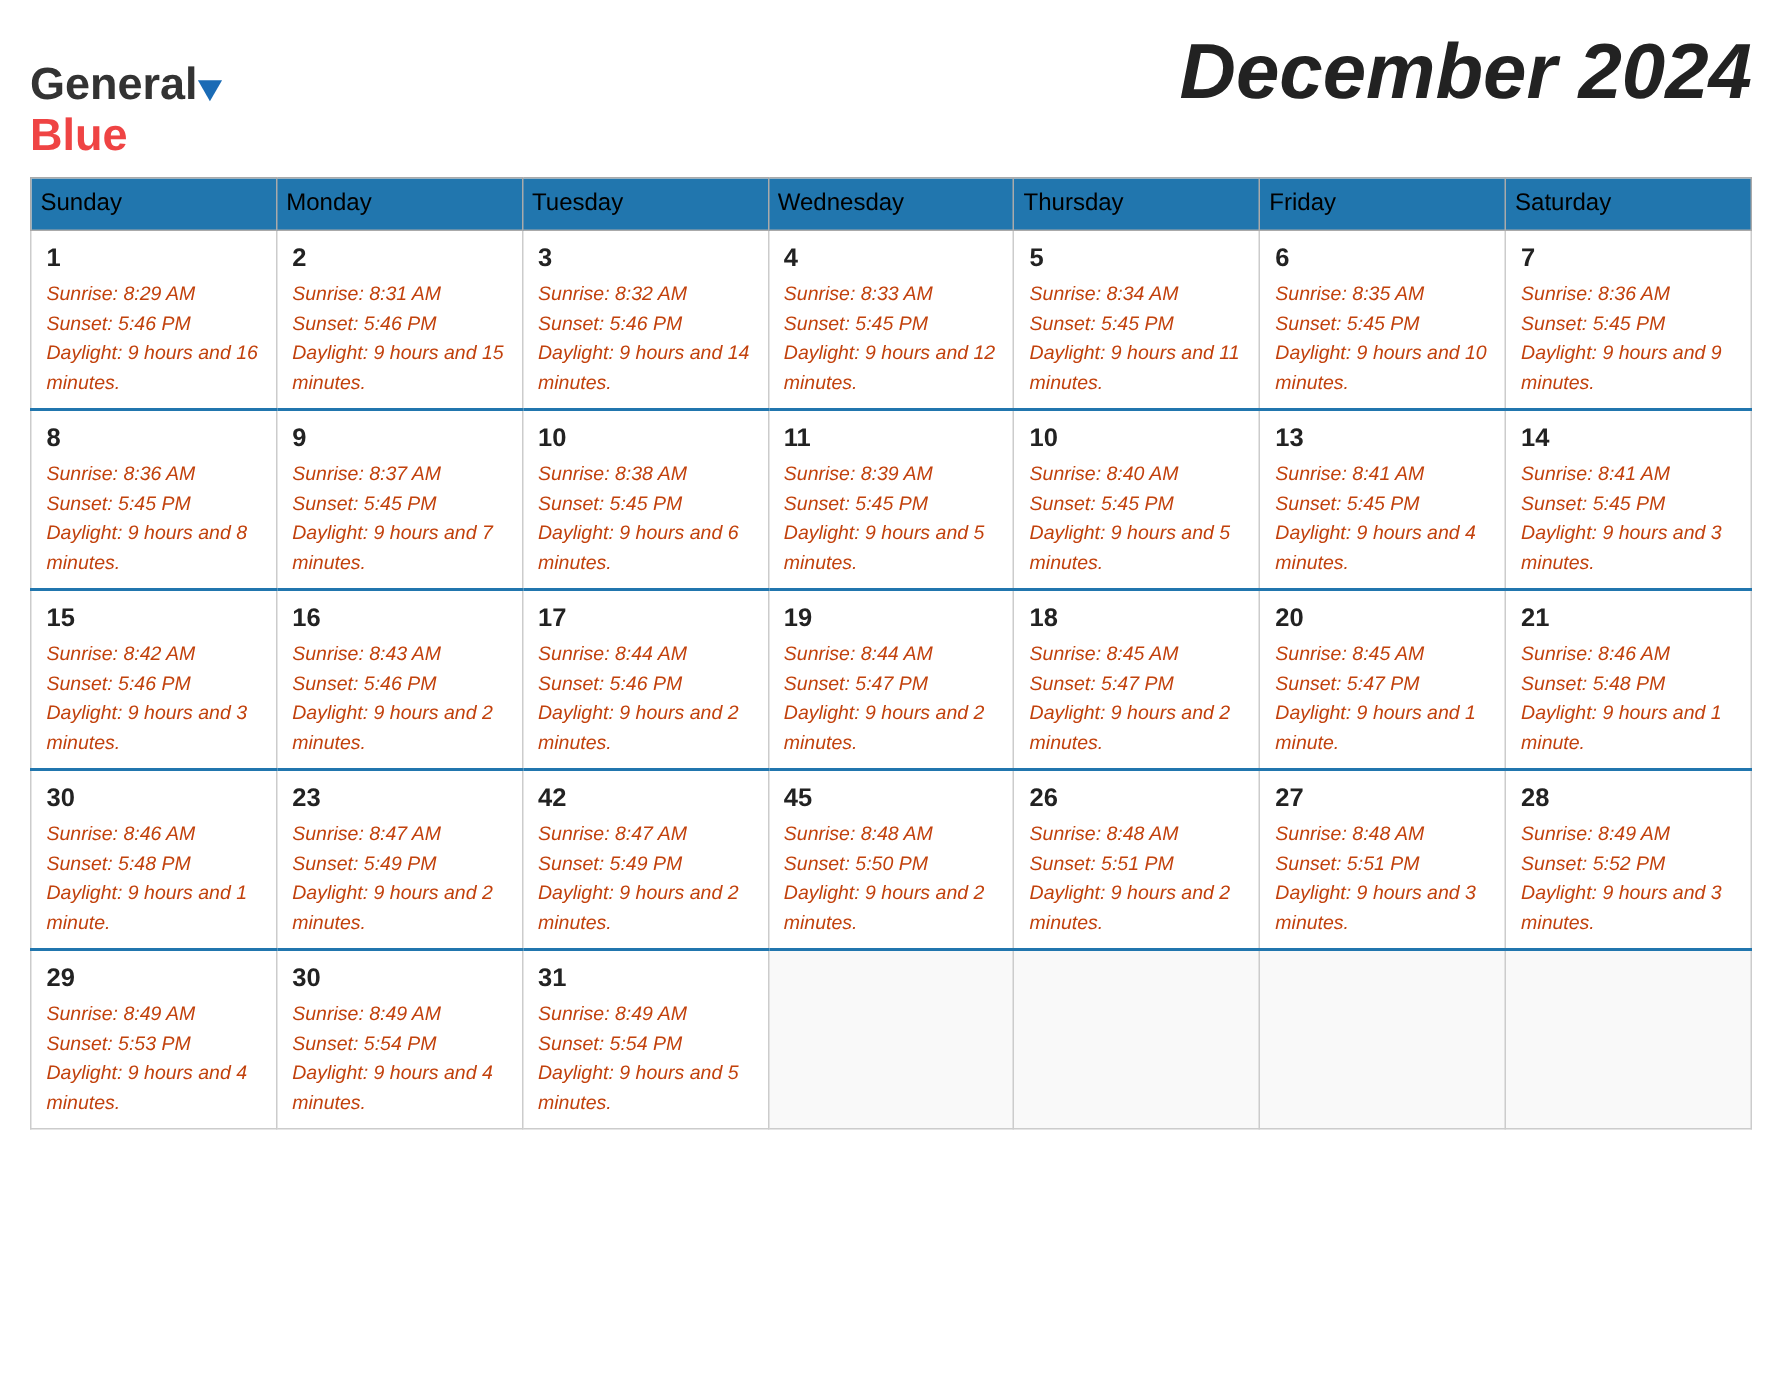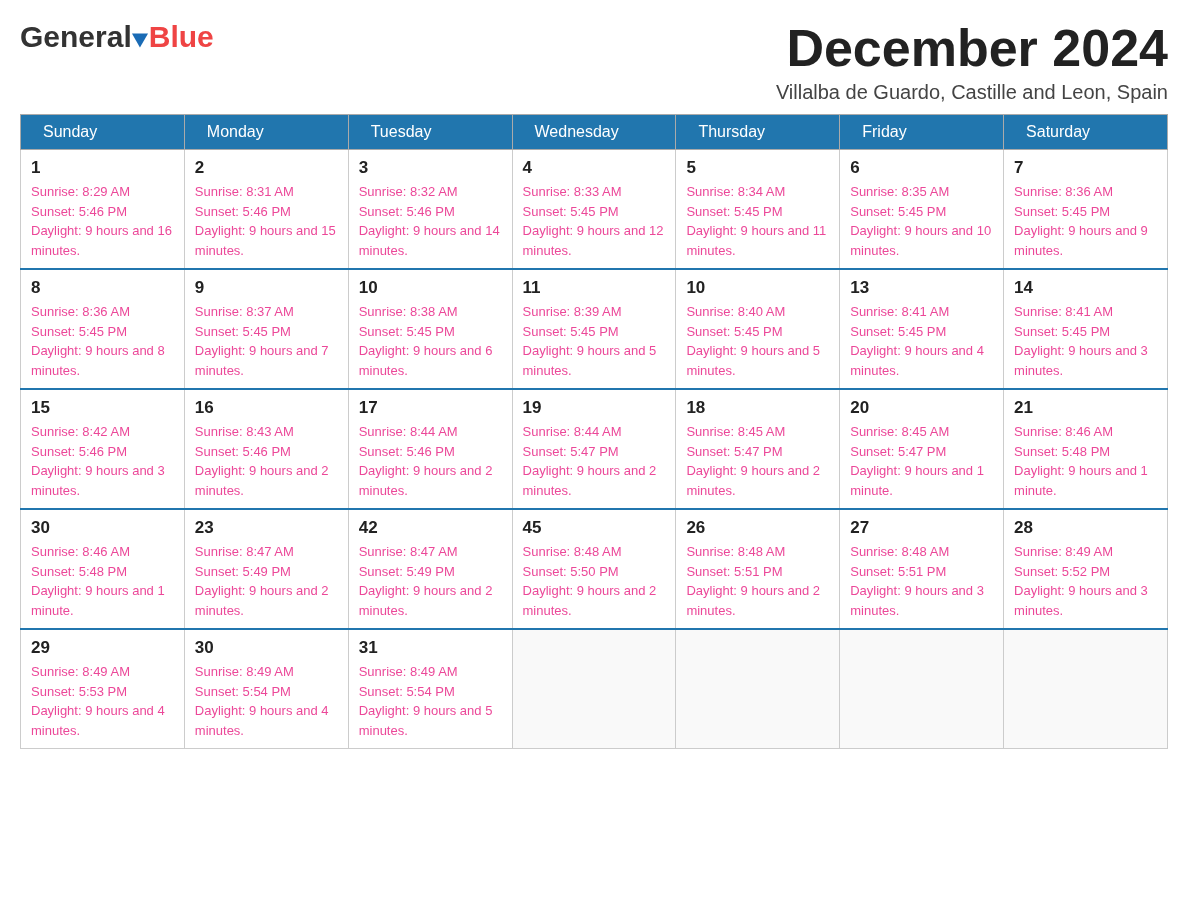--- a/index.html
+++ b/index.html
@@ -11,46 +11,48 @@
       min-height: 918px;
     }
     .header {
       display: flex;
       justify-content: space-between;
       align-items: flex-start;
       margin-bottom: 10px;
     }
     .logo {
       display: flex;
-      flex-direction: row;
+      flex-direction: column;
       align-items: flex-start;
+      margin-top: 20px;
     }
     .title-block {
       text-align: right;
+      font-style: italic;
     }
     .month-title {
       font-size: 52px;
       font-weight: bold;
       color: #222;
       line-height: 1.1;
     }
     .subtitle {
       font-size: 20px;
       color: #444;
       margin-top: 4px;
     }
     .calendar {
       width: 100%;
       border-collapse: collapse;
       margin-top: 10px;
     }
     .calendar th {
       background-color: #2176ae;
-      color: #ffffff;
-      padding: 8px 22px;
+      color: #000000;
+      padding: 8px 6px;
       font-size: 16px;
       font-weight: normal;
       text-align: left;
       border: 1px solid #aaa;
     }
     .calendar td {
       vertical-align: top;
       padding: 8px 10px;
       border: 1px solid #ccc;
       width: calc(100% / 7);
@@ -64,22 +66,23 @@
     }
     .day-number {
       font-size: 17px;
       font-weight: bold;
       color: #222;
       display: block;
       margin-bottom: 4px;
     }
     .day-info {
       font-size: 13px;
-      color: #ec4899;
+      color: #c2410c;
       line-height: 1.5;
+      font-style: italic;
     }
     .row-separator td {
       border-top: 2px solid #2176ae;
     }
     
     .logo-wrapper {
       display: flex;
       align-items: center;
     }
     .logo-general {
@@ -110,21 +113,20 @@
 <div class="header">
   <div class="logo">
     <div class="logo-wrapper">
       <span class="logo-general">General</span>
       <span class="logo-arrow"></span>
     </div>
     <span class="logo-second-line">Blue</span>
   </div>
   <div class="title-block">
     <div class="month-title">December 2024</div>
-    <div class="subtitle">Villalba de Guardo, Castille and Leon, Spain</div>
   </div>
 </div>
 
 <table class="calendar">
   <thead>
     <tr>
     <th>Sunday</th>
         <th>Monday</th>
         <th>Tuesday</th>
         <th>Wednesday</th>

